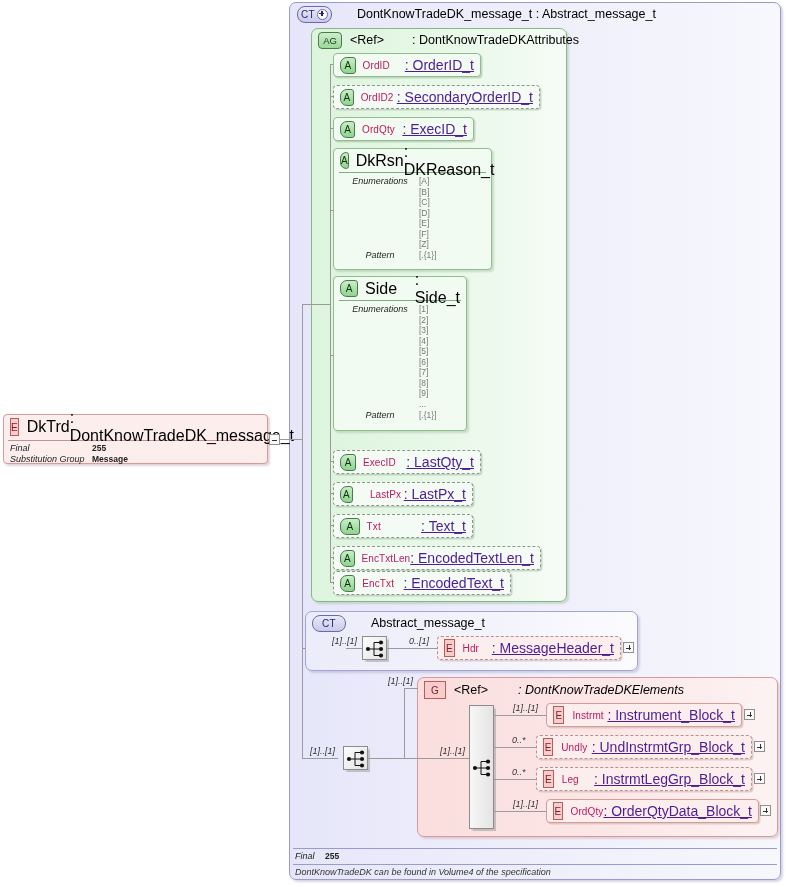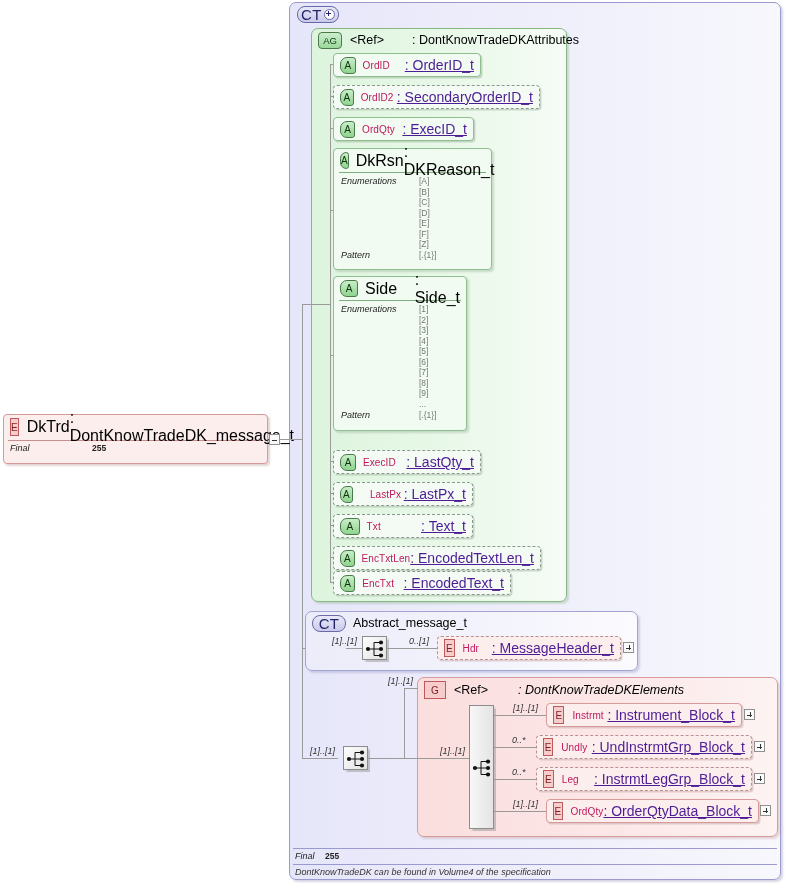--- a/index.html
+++ b/index.html
@@ -43,22 +43,22 @@
   .ag-box{background:linear-gradient(90deg,#ddf4dd 0%,#e9f8e9 55%,#f6fcf6 100%);
           border:1px solid #86b886;box-shadow:2px 2px 2px rgba(130,170,130,.35);}
   .ct-inner{background:linear-gradient(90deg,#ececfa 0%,#f4f4fd 60%,#fbfbfe 100%);
             border:1px solid #a3a3d4;box-shadow:2px 2px 2px rgba(130,130,180,.30);}
   .g-box{background:linear-gradient(90deg,#fbdede 0%,#fce7e7 55%,#fdf3f3 100%);
          border:1px solid #d89a9a;box-shadow:2px 2px 2px rgba(190,150,150,.35);}
 
   .badge{position:absolute;display:flex;align-items:center;height:18px;}
   .ico-ct{display:inline-flex;align-items:center;justify-content:center;
           min-width:26px;height:15px;border:1px solid #6a6aa8;border-radius:8px;
-          background:linear-gradient(#e9e9f8,#c9c9ec);font-size:15px;color:#24246a;
-          padding:0 3px;margin-right:7px;letter-spacing:.3px;}
+          background:linear-gradient(#e9e9f8,#c9c9ec);font-size:10px;color:#24246a;
+          padding:0 3px;margin-right:25px;letter-spacing:.3px;}
   .ico-ag{display:inline-flex;align-items:center;justify-content:center;
           width:22px;height:15px;border:1px solid #4a7a4a;border-radius:4px;
           background:linear-gradient(#cdeecd,#9bd89b);font-size:9.5px;color:#143a14;
           margin-right:8px;}
   .plusdot{display:inline-block;width:9px;height:9px;border-radius:50%;
            background:#fff;border:1px solid #6a6aa8;position:relative;margin-left:2px;}
   .plusdot:before,.plusdot:after{content:"";position:absolute;background:#24246a;}
   .plusdot:before{left:1.5px;top:3.5px;width:5px;height:1.2px;}
   .plusdot:after{top:1.5px;left:3.4px;height:5px;width:1.2px;}
   .badge .t{font-size:12.5px;color:#000;}
@@ -73,21 +73,21 @@
   .drow .k{font-style:italic;color:#222;width:82px;}
   .drow .v{color:#222;font-weight:bold;font-size:8.5px;}
 
   
   .enumbox{position:absolute;box-sizing:border-box;background:#f2fbf2;
            border:1px solid #8fbf8f;border-radius:4px;
            box-shadow:2px 2px 2px rgba(150,175,150,.4);}
   .enum-head{display:flex;align-items:center;height:23px;padding:0 6px;}
   .enum-rule{height:1px;background:#7faf7f;margin:0 5px 3px 5px;}
   .erow{display:flex;font-size:9px;line-height:10.5px;padding-left:7px;}
-  .erow .k{font-style:italic;color:#1d1d1d;width:78px;}
+  .erow .k{font-style:italic;color:#1d1d1d;width:78px;text-align:center;}
   .erow .v{color:#777;font-size:8.5px;}
 
   
   .ln{position:absolute;background:#9a9a9a;}
   .lnh{height:1px;}
   .lnv{width:1px;}
 
   
   .tog{position:absolute;width:11px;height:11px;background:#fafafa;
        border:1px solid #909090;box-sizing:border-box;}
@@ -110,20 +110,21 @@
   .foot .v{color:#222;font-weight:bold;font-size:8.5px;}
   .docnote{position:absolute;font-size:9px;font-style:italic;color:#333;}
 </style>
 </head>
 <body>
 
 <div class="cont ct-outer" style="left:289px;top:2px;width:492px;height:878px;"></div>
 
 <div class="badge" style="left:297px;top:5px;">
   <span class="ico-ct">CT<span class="plusdot"></span></span>
+  <span class="t">DontKnowTradeDK_message_t : Abstract_message_t</span>
 </div>
 
 <div class="cont ag-box" style="left:311px;top:28px;width:256px;height:574px;"></div>
 
 <div class="badge" style="left:318px;top:31px;">
   <span class="ico-ag">AG</span>
   <span class="t">&lt;Ref&gt;</span>
   <span class="t" style="margin-left:28px;">: DontKnowTradeDKAttributes</span>
 </div>
 
@@ -284,20 +285,24 @@
 <div class="detailbox" style="left:3px;top:414px;width:265px;height:50px;">
   <div class="detail-head">
     <span class="ico-e">E</span>
     <span class="lbl" style="width:58px;">DkTrd</span>
     <span class="typ">: DontKnowTradeDK_message_t</span>
   </div>
   <div class="detail-rule"></div>
   <div class="drow">
     <span class="k">Final</span>
     <span class="v">255</span>
+  </div>
+  <div class="drow">
+    <span class="k">Substitution Group</span>
+    <span class="v">Message</span>
   </div>
 </div>
 
 <div class="tog" style="left:269px;top:434px;"></div>
 <div class="ln lnh" style="left:280px;top:439px;width:22px;"></div>
 <div class="ln lnv" style="left:302px;top:304px;height:455px;"></div>
 <div class="ln lnh" style="left:302px;top:304px;width:29px;"></div>
 <div class="ln lnh" style="left:302px;top:648px;width:44px;"></div>
 <div class="ln lnh" style="left:302px;top:758px;width:36px;"></div>
 

